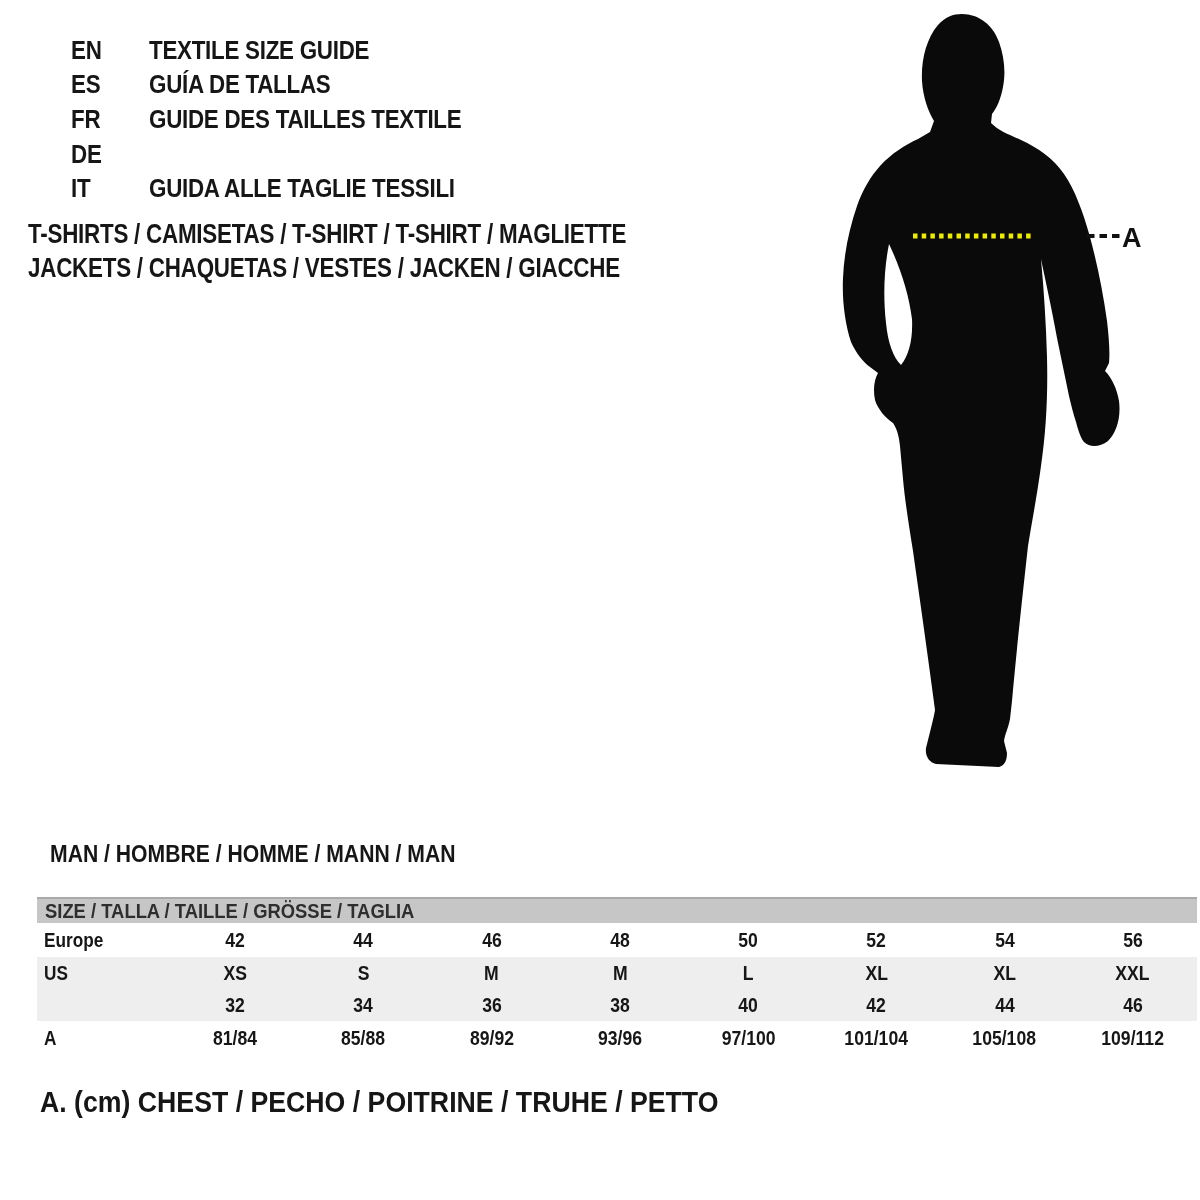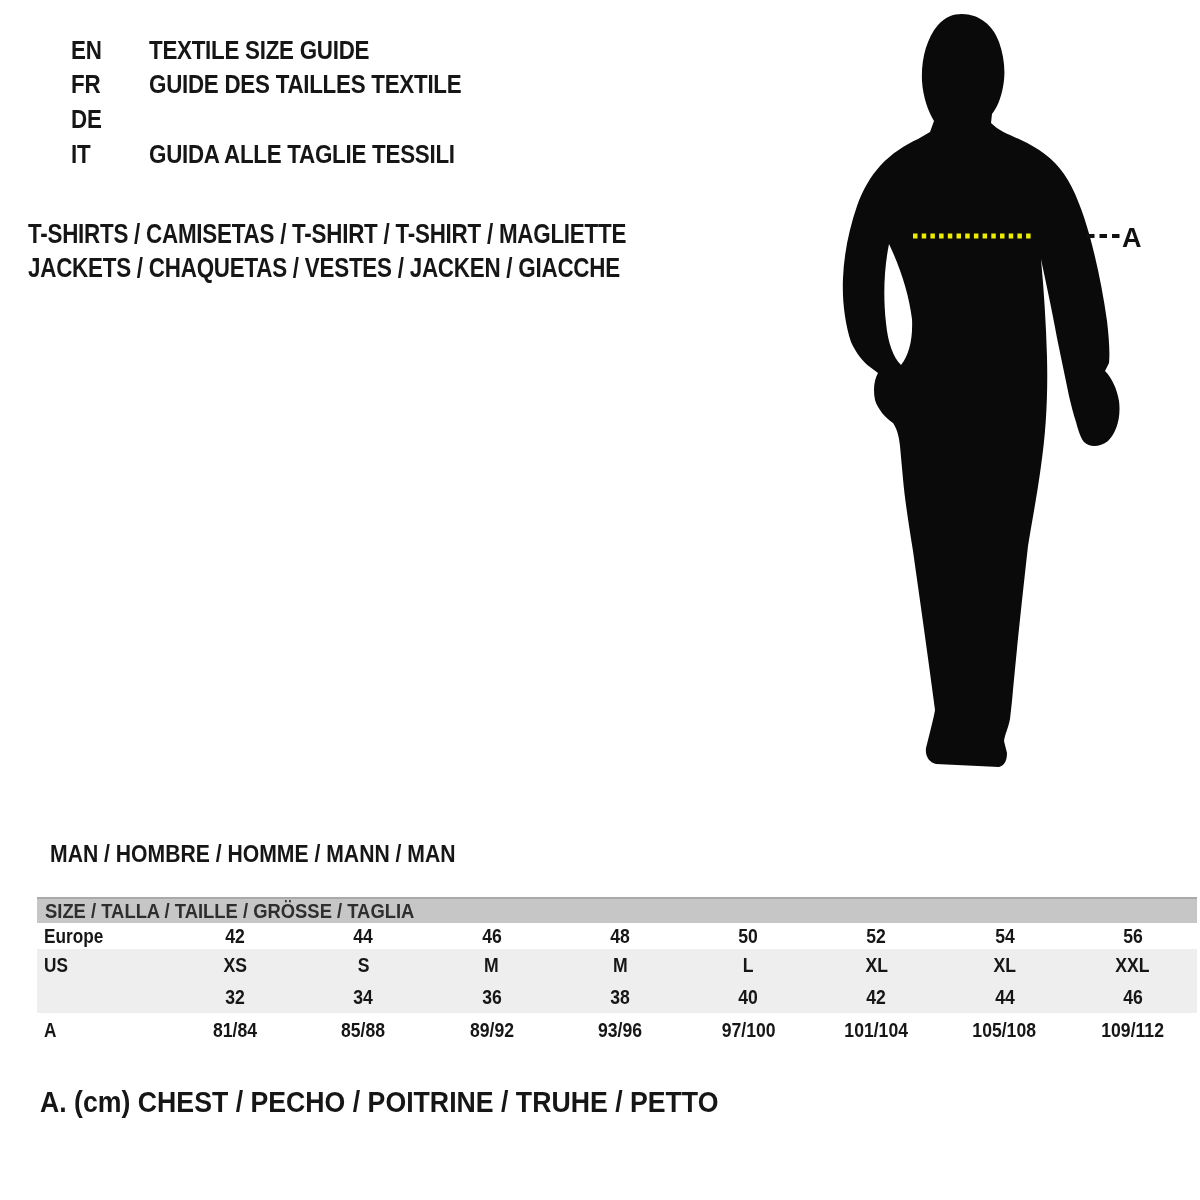--- a/index.html
+++ b/index.html
@@ -31,36 +31,40 @@
 
   
   .size-table { position:absolute; left:37px; top:897px; width:1160px; }
   .thead {
     height:26px; background:#c6c6c6; border-top:2px solid #a9a9a9; box-sizing:border-box;
     display:flex; align-items:center; padding-left:8px;
     font-weight:bold; font-size:20px; color:#2e2e2e;
   }
   .trow { display:flex; align-items:center; font-weight:bold; font-size:20px; }
   .trow.shaded { background:#eeeeee; }
-  .r0 { height:26px; } .r1 { height:32px;justify-content:center; } .r2 { height:32px; } .r3 { height:35px; }
+  .r0 { height:34px; } .r1 { height:32px;justify-content:center; } .r2 { height:32px; } .r3 { height:35px; }
   .tlabel { width:134px; padding-left:7px; box-sizing:border-box; }
   .tcell { flex:1; text-align:center; }
 
   
   .footnote { position:absolute; left:40px; top:1089px; height:26px; display:flex; align-items:center; font-weight:bold; font-size:29px; }
 </style>
 </head>
 <body>
 
 <div class="canvas">
 
   <div class="lang-block">
     <div class="lang-row">
       <span class="lang-code"><span class="sx">EN</span></span>
       <span class="lang-title"><span class="sx">TEXTILE SIZE GUIDE</span></span>
+    </div>
+    <div class="lang-row">
+      <span class="lang-code"><span class="sx">ES</span></span>
+      <span class="lang-title"><span class="sx">GUÍA DE TALLAS</span></span>
     </div>
     <div class="lang-row">
       <span class="lang-code"><span class="sx">FR</span></span>
       <span class="lang-title"><span class="sx">GUIDE DES TAILLES TEXTILE</span></span>
     </div>
     <div class="lang-row">
       <span class="lang-code"><span class="sx">DE</span></span>
     </div>
     <div class="lang-row">
       <span class="lang-code"><span class="sx">IT</span></span>

